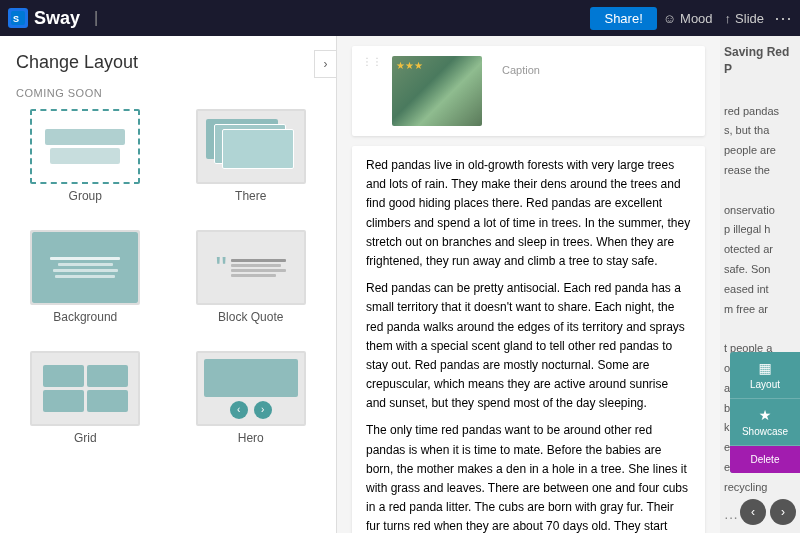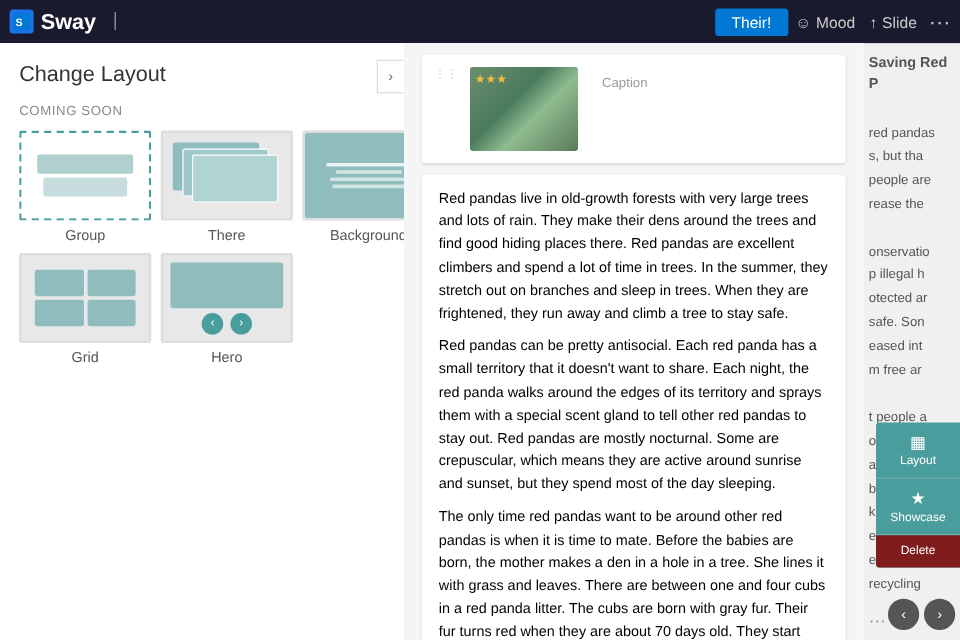--- a/index.html
+++ b/index.html
@@ -100,22 +100,22 @@
     }
     .coming-soon-label {
       font-size: 11px;
       color: #888;
       margin-bottom: 10px;
       text-transform: uppercase;
       letter-spacing: 0.5px;
     }
     .layout-grid {
       display: grid;
-      grid-template-columns: 1fr 1fr 1fr 1fr;
-      gap: 8px;
+      grid-template-columns: 1fr 1fr;
+      gap: 27px;
       margin-bottom: 26px;
     }
     .layout-item {
       display: flex;
       flex-direction: column;
       align-items: center;
       gap: 5px;
       cursor: pointer;
     }
     .layout-item-label {
@@ -274,21 +274,21 @@
       align-items: center;
       justify-content: center;
       padding: 8px 4px;
       color: white;
       font-size: 10px;
       cursor: pointer;
       border-bottom: 1px solid rgba(255,255,255,0.2);
       gap: 3px;
     }
     .action-btn:last-child { border-bottom: none; }
-    .action-btn.delete { background: #7f1d1d; border-radius: 0 0 0 3px; }
+    .action-btn.delete { background: #a21caf; border-radius: 0 0 0 3px; }
     .action-icon { font-size: 14px; }
 
     .nav-arrows {
       position: absolute;
       bottom: 8px;
       right: 4px;
       display: flex;
       gap: 4px;
     }
     .nav-arrow {
@@ -323,21 +323,21 @@
     <div class="topbar-logo-icon">
       <svg width="14" height="14" viewBox="0 0 14 14">
           <rect width="14" height="14" rx="2" fill="#0078d4"></rect>
           <text x="2" y="11" font-size="9" fill="white" font-weight="bold">S</text>
         </svg>
     </div>
     <span>Sway</span>
   </div>
   <span class="topbar-divider">|</span>
   <div class="topbar-spacer"></div>
-  <button class="topbar-remix">Their!</button>
+  <button class="topbar-remix">Share!</button>
   <div class="topbar-mood">
     <span>☺</span>
     <span>Mood</span>
   </div>
   <div class="topbar-share">
     <span>↑</span>
     <span>Slide</span>
   </div>
   <div class="topbar-more">···</div>
 </div>

